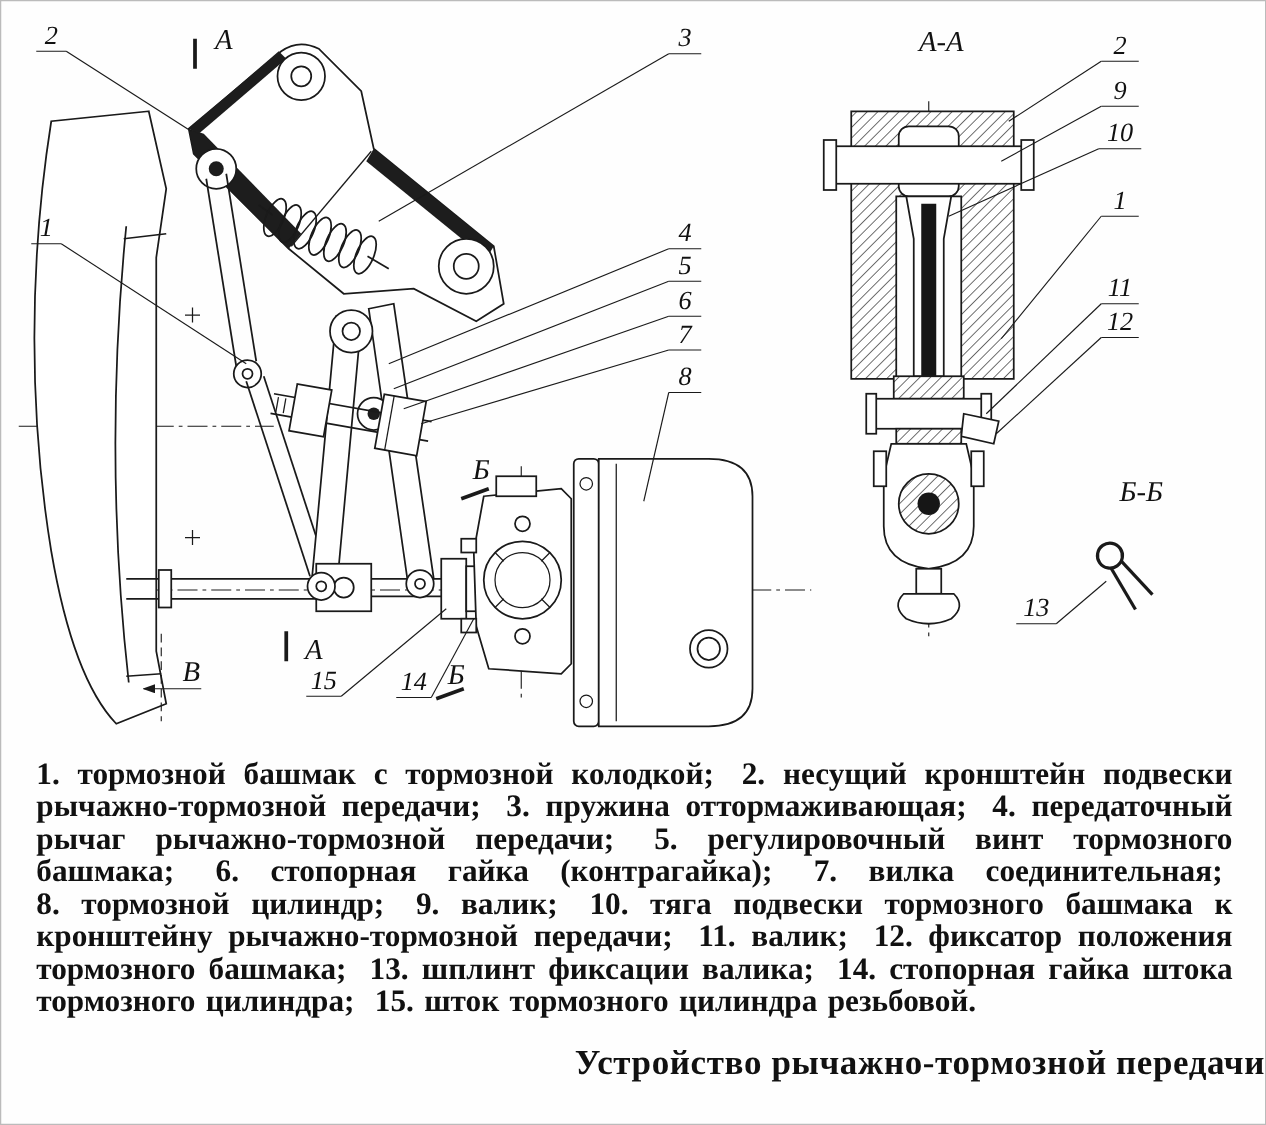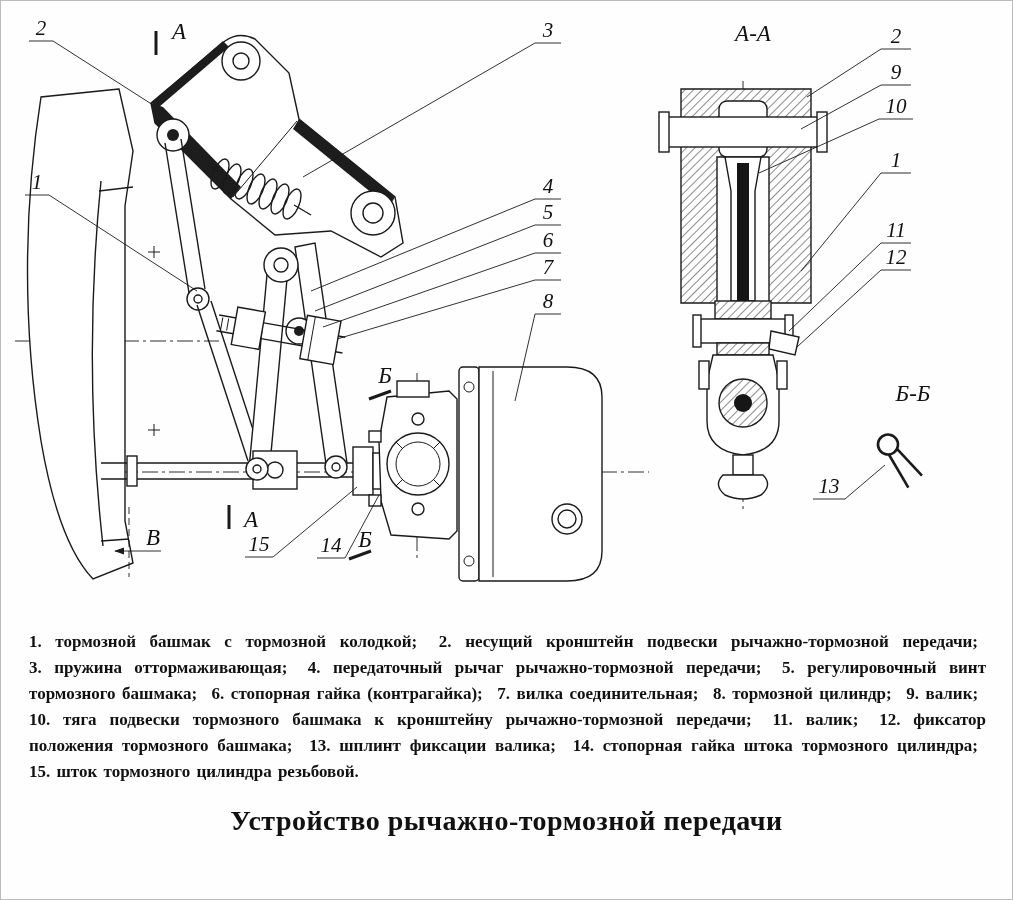--- a/index.html
+++ b/index.html
@@ -12,23 +12,23 @@
   .thin{fill:none;stroke:#1a1a1a;stroke-width:1;}
   .lead{fill:none;stroke:#1a1a1a;stroke-width:0.9;}
   .axis{fill:none;stroke:#1a1a1a;stroke-width:0.9;stroke-dasharray:16 4 3 4;}
   .dash{fill:none;stroke:#1a1a1a;stroke-width:0.9;stroke-dasharray:7 4;}
   .solid{fill:#1d1d1d;stroke:none;}
   .hat{fill:url(#h45);stroke:#1a1a1a;stroke-width:1.4;}
   .thick{fill:none;stroke:#1a1a1a;stroke-width:3;}
   .t-num{font:italic 21px "Liberation Serif",serif;fill:#111;text-anchor:middle;}
   .t-sec{font:italic 23px "Liberation Serif",serif;fill:#111;text-anchor:middle;}
   
-  .legend{width:957px;margin:28px 28px 0 28px;font-size:17px;line-height:26px;font-weight:bold;text-align:justify;word-spacing:2px;}
+  .legend{width:957px;margin:6px 28px 0 28px;font-size:25px;line-height:26px;font-weight:bold;text-align:justify;word-spacing:2px;}
   .legend .li{padding-right:8px;}
-  .title{margin:20px 0 0 0;text-align:center;font-size:28px;font-weight:bold;letter-spacing:.5px;}
+  .title{margin:20px 0 0 0;text-align:right;font-size:28px;font-weight:bold;letter-spacing:.5px;}
 </style>
 </head>
 <body>
 
 <div class="page">
 
   <svg class="drawing" viewBox="0 0 1013 600" xmlns="http://www.w3.org/2000/svg">
     <defs>
       <pattern id="h45" patternUnits="userSpaceOnUse" width="6" height="6" patternTransform="rotate(45)">
         <rect width="6" height="6" fill="#fff"></rect>

